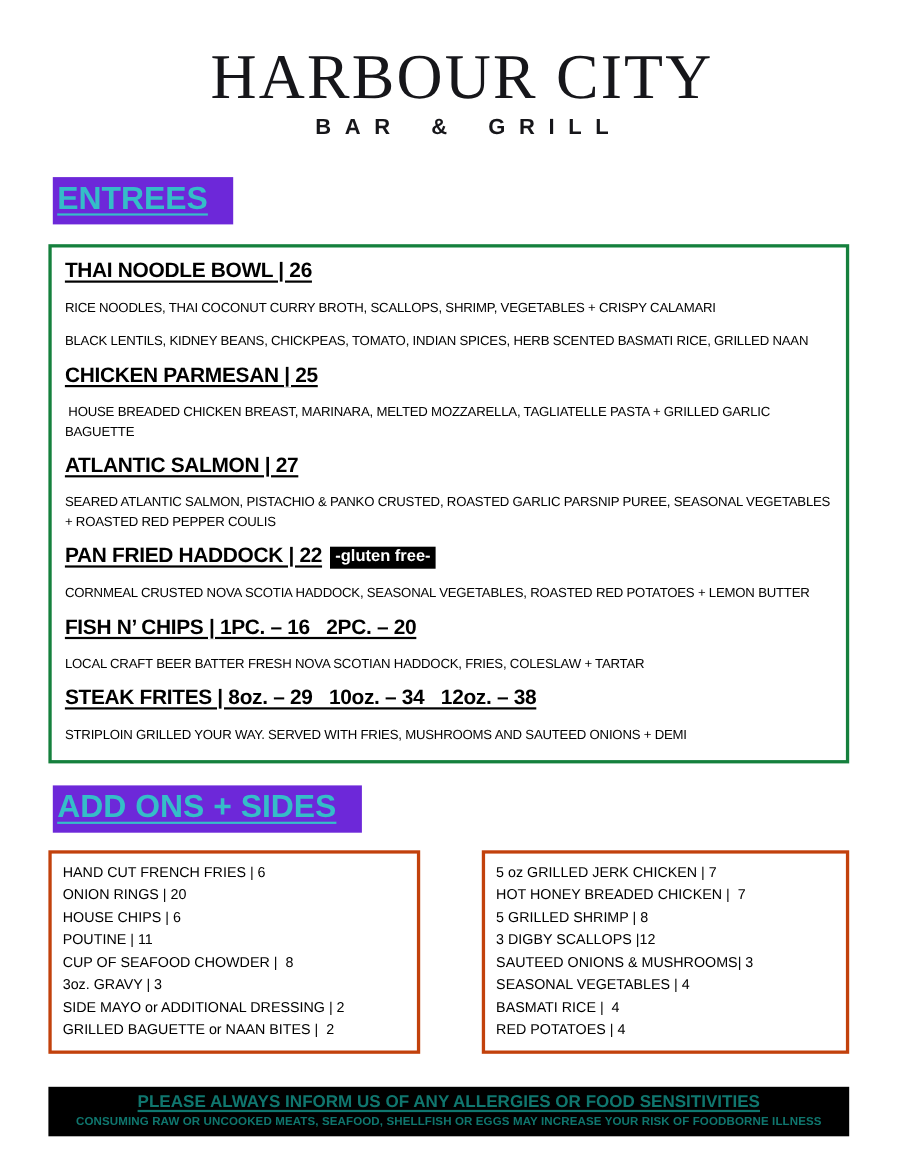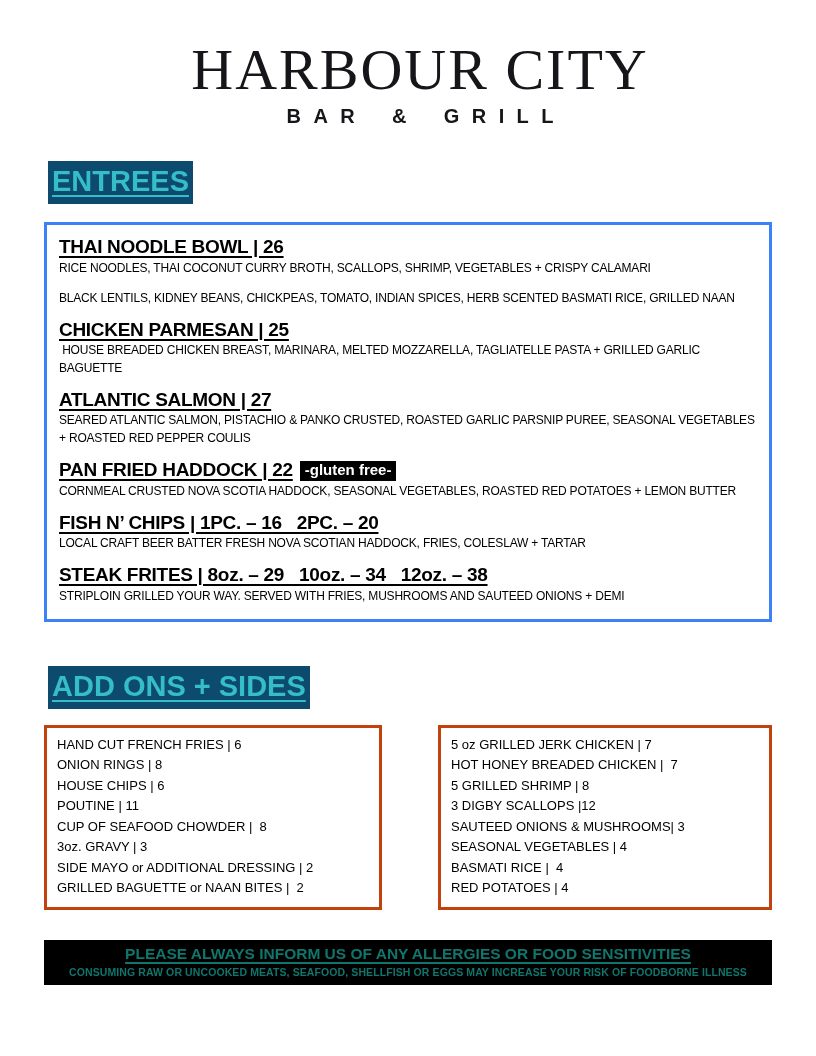--- a/index.html
+++ b/index.html
@@ -21,59 +21,59 @@
     letter-spacing: 2px; color: #16161a;
   }
   .brand-subtitle {
     margin-top: 4px;
     font-size: 20px; font-weight: bold; color: #16161a;
     letter-spacing: 0.62em; word-spacing: 0.35em; text-indent: 0.62em;
   }
 
   
   .heading-row { margin: 33px 0 0 48px; line-height: 0; }
-  .heading-row.addons { margin-top: 44px; }
+  .heading-row.addons { margin-top: 20px; }
   .section-heading {
     display: inline-block;
-    background: #0c4a6e;
+    background: #6d28d9;
     color: var(--accent);
     font-size: 29px; font-weight: bold; line-height: 1.18;
-    padding: 3px 4px 6px 4px;
+    padding: 3px 23px 6px 4px;
     text-decoration: underline;
     text-decoration-color: var(--accent);
     text-decoration-thickness: 2px;
     text-underline-offset: 4px;
     white-space: pre;
   }
 
   
   .entrees-box {
     margin: 18px 44px 0;
-    border: 3px solid #3b82f6;
+    border: 3px solid #15803d;
     padding: 11px 12px 14px;
   }
   .entree-item + .entree-item { margin-top: 12px; }
   .entree-title-row { line-height: 1.18; }
   .entree-title {
     font-size: 19px; font-weight: bold; letter-spacing: -0.3px;
     text-decoration: underline;
     text-decoration-thickness: 2px;
     text-underline-offset: 3px;
     white-space: pre-wrap;
   }
   .entree-tag {
     display: inline-block;
     background: #000; color: #fff;
     font-size: 15px; font-weight: 600;
     padding: 0 5px 2px;
     margin-left: 7px;
     vertical-align: 1px;
   }
   .entree-desc {
-    margin-top: 0;
+    margin-top: 12px;
     font-size: 12px; line-height: 18px; letter-spacing: -0.2px;
     white-space: pre-wrap;
   }
 
   
   .sides-row {
     margin: 16px 44px 0;
     display: flex; justify-content: space-between;
   }
   .side-box { border: 3px solid #c2410c; padding: 7px 10px 8px; }
@@ -167,21 +167,21 @@
 
   <div class="heading-row addons">
     <span class="section-heading">ADD ONS + SIDES</span>
   </div>
 
   <div class="sides-row">
     <div class="side-box left">
 
         <div class="side-item">HAND CUT FRENCH FRIES | 6</div>
 
-        <div class="side-item">ONION RINGS | 8</div>
+        <div class="side-item">ONION RINGS | 20</div>
 
         <div class="side-item">HOUSE CHIPS | 6</div>
 
         <div class="side-item">POUTINE | 11</div>
 
         <div class="side-item">CUP OF SEAFOOD CHOWDER |  8</div>
 
         <div class="side-item">3oz. GRAVY | 3</div>
 
         <div class="side-item">SIDE MAYO or ADDITIONAL DRESSING | 2</div>

